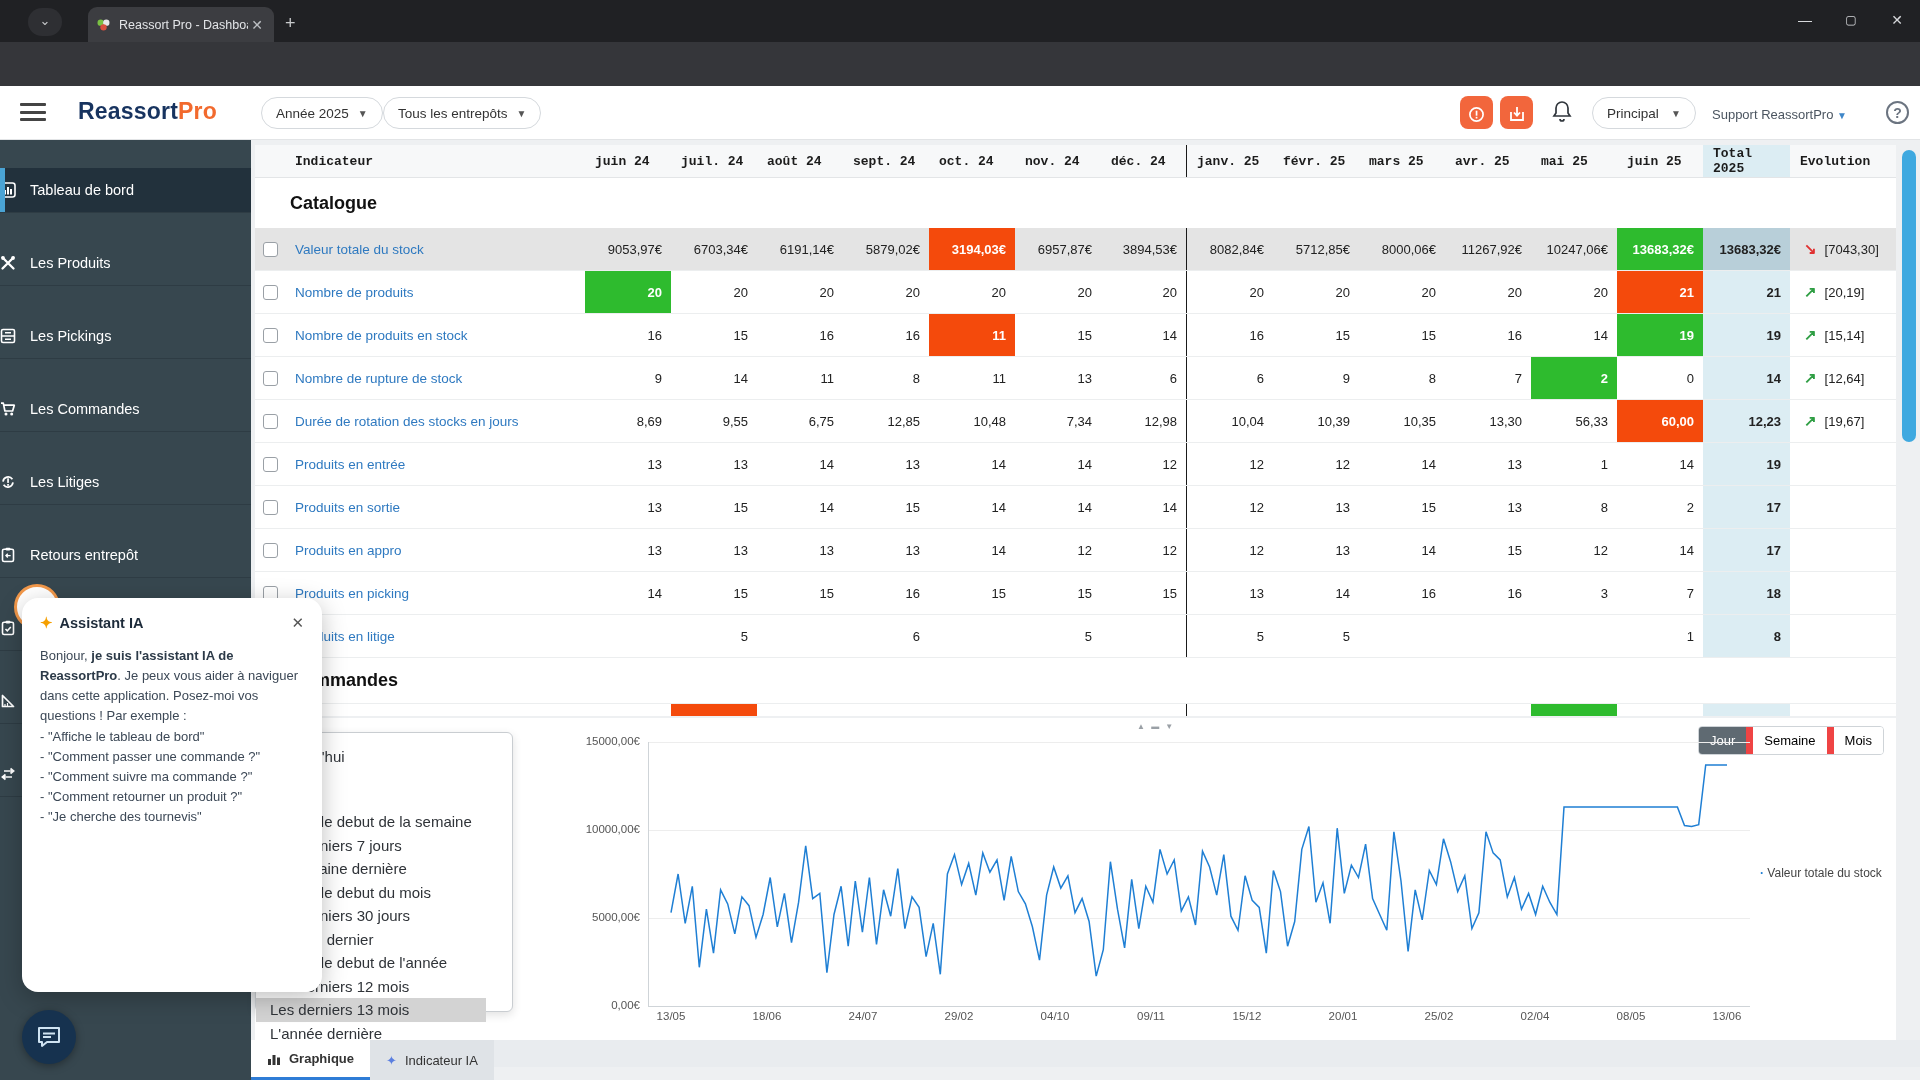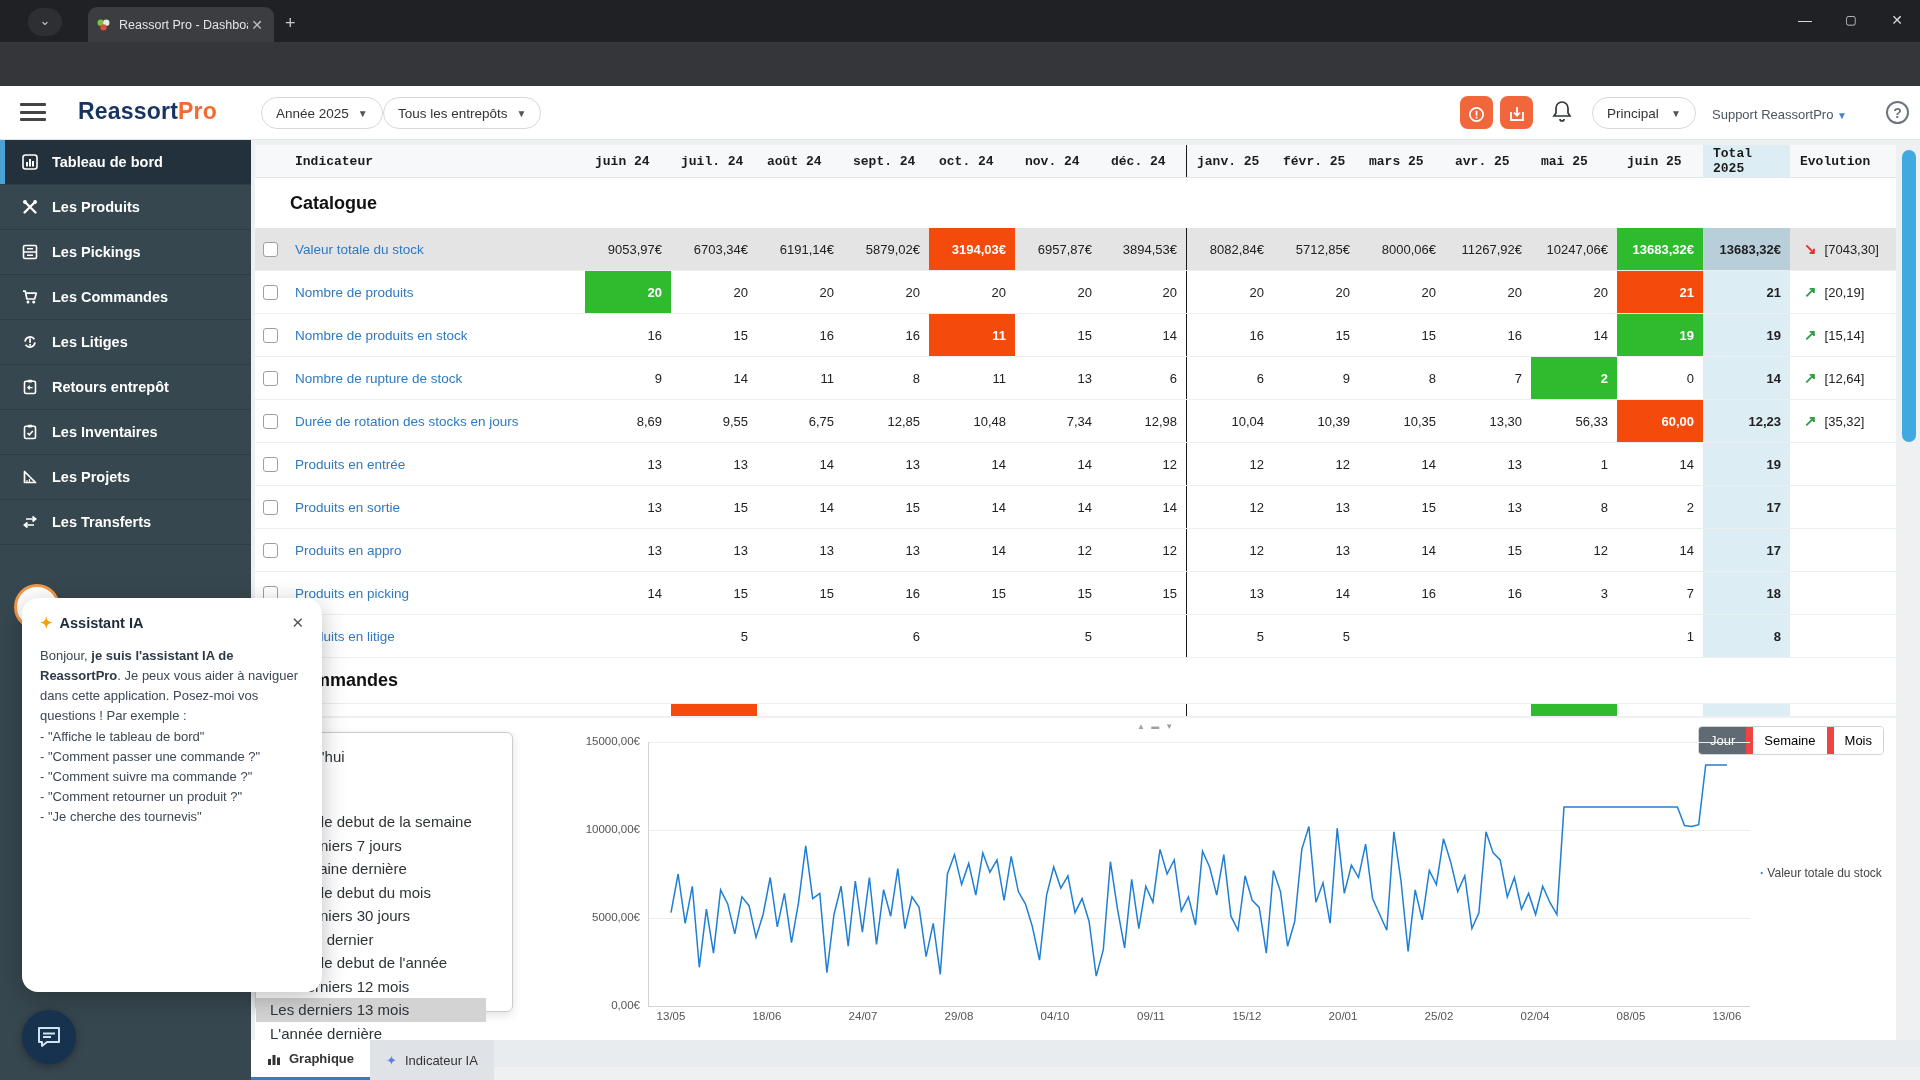--- a/index.html
+++ b/index.html
@@ -35,21 +35,21 @@
   .pill { position:absolute; top:11px; height:32px; background:#fff; border:1px solid #d5d9dd; border-radius:16px; font-size:13.5px; color:#333; display:flex; align-items:center; padding:0 14px; gap:9px; }
   .pill .chev { font-size:10px; color:#555; }
   .sqbtn { position:absolute; top:10px; width:33px; height:33px; border-radius:8px; background:#f2663c; color:#fff; text-align:center; line-height:33px; font-size:15px; }
   .bell { position:absolute; left:1551px; top:14px; }
   .support { position:absolute; left:1712px; top:21px; font-size:13px; color:#4b5560; }
   .support .chev { color:#3f87c9; font-size:10px; }
   .help { position:absolute; left:1886px; top:15px; width:23px; height:23px; border-radius:50%; border:2px solid #6b7480; color:#6b7480; font-weight:bold; text-align:center; line-height:20px; font-size:14px; }
 
   
   #sidebar { position:absolute; left:0; top:140px; width:251px; height:940px; background:#37474f; z-index:1; }
-  .sitem { position:relative; height:45px; display:flex; align-items:center; gap:14px; padding-left:22px; color:#fff; font-size:14.5px; font-weight:bold; border-bottom:1px solid #2e3c44; }
+  .sitem { position:relative; height:45px; display:flex; align-items:center; gap:14px; color:#fff; font-size:14.5px; font-weight:normal; border-bottom:1px solid #2e3c44;margin-top:28px; }
   .sitem.active { background:#22313c; }
   .sitem.active::before { content:""; position:absolute; left:0; top:0; width:5px; height:100%; background:#4aa3d4; }
   .sitem svg { flex:0 0 auto; }
 
   
   #tablecard { position:absolute; left:255px; top:145px; width:1641px; background:#fff; z-index:1; }
   .trow { display:grid; grid-template-columns:30px 300px repeat(13,86px) 87px 106px; align-items:stretch; }
   .thead { height:33px; background:#f7f8f9; border-bottom:1px solid #e3e5e7; }
   .thead .hc { font-size:13px; font-weight:bold; color:#1c1c1c; display:flex; align-items:center; padding-left:10px;font-family:Liberation Mono, monospace; }
   .hc.tot { background:#dcedf3; }
@@ -427,21 +427,21 @@
         <div class="cell divR">12,98</div>
         <div class="cell">10,04</div>
         <div class="cell">10,39</div>
         <div class="cell">10,35</div>
         <div class="cell">13,30</div>
         <div class="cell">56,33</div>
         <div class="cell hl-orange">60,00</div>
         <div class="cell totcell">12,23</div>
         <div class="evocell">
           <span class="arrow-up">↗</span>
-          <span>[35,32]</span>
+          <span>[19,67]</span>
         </div>
       </div>
       <div class="trow drow">
         <div class="cell cb">
           <div class="cbx"></div>
         </div>
         <div class="cell lbl">
           <a href="#">Produits en entrée</a>
         </div>
         <div class="cell">13</div>
@@ -589,21 +589,21 @@
       <div class="ytick" style="left: 307px; top: 281px;">0,00€</div>
       <div class="gline" style="top: 200px;"></div>
       <div class="ytick" style="left: 307px; top: 193px;">5000,00€</div>
       <div class="gline" style="top: 112px;"></div>
       <div class="ytick" style="left: 307px; top: 105px;">10000,00€</div>
       <div class="gline" style="top: 24px;"></div>
       <div class="ytick" style="left: 307px; top: 17px;">15000,00€</div>
       <div class="xtick" style="left: 386px;">13/05</div>
       <div class="xtick" style="left: 482px;">18/06</div>
       <div class="xtick" style="left: 578px;">24/07</div>
-      <div class="xtick" style="left: 674px;">29/08</div>
+      <div class="xtick" style="left: 674px;">29/02</div>
       <div class="xtick" style="left: 770px;">04/10</div>
       <div class="xtick" style="left: 866px;">09/11</div>
       <div class="xtick" style="left: 962px;">15/12</div>
       <div class="xtick" style="left: 1058px;">20/01</div>
       <div class="xtick" style="left: 1154px;">25/02</div>
       <div class="xtick" style="left: 1250px;">02/04</div>
       <div class="xtick" style="left: 1346px;">08/05</div>
       <div class="xtick" style="left: 1442px;">13/06</div>
     </div>
   <div class="vaxis"></div>

